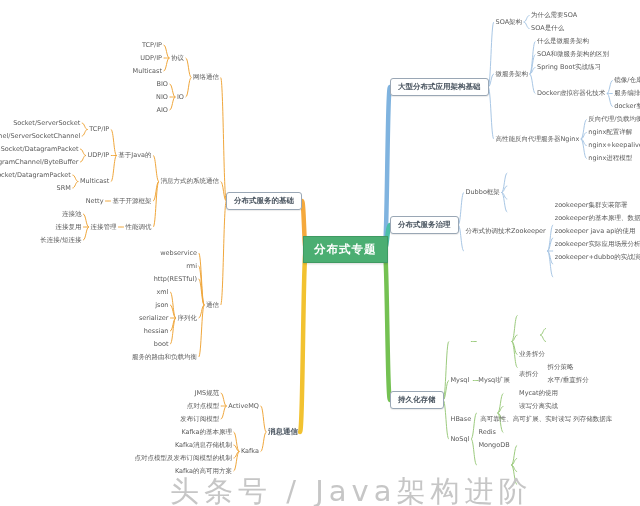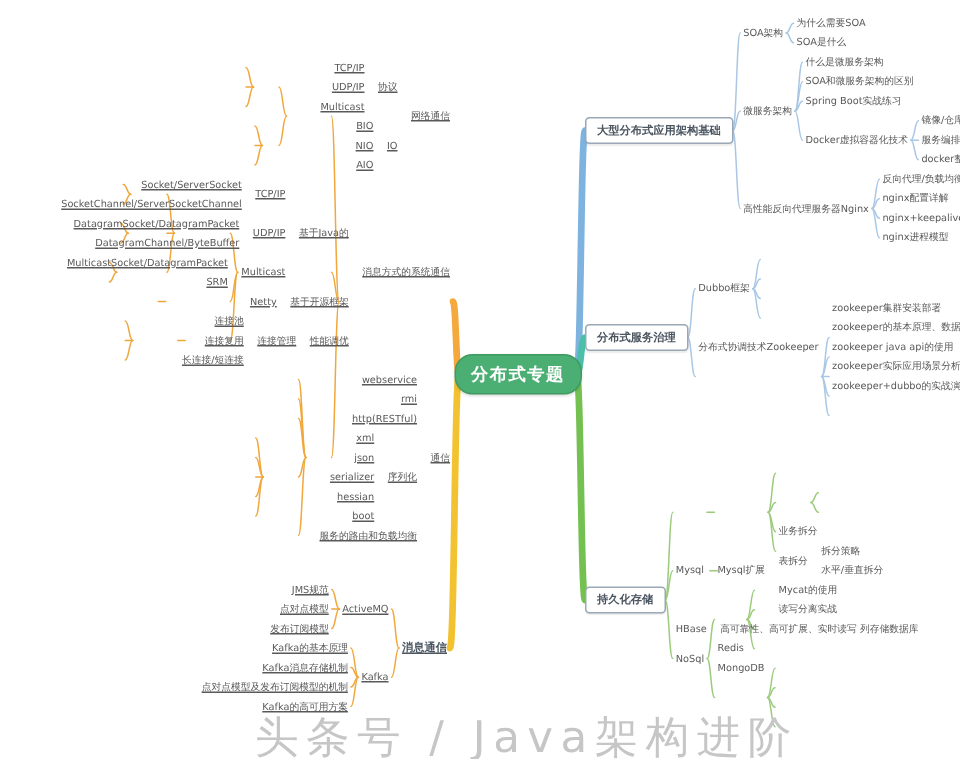--- a/index.html
+++ b/index.html
@@ -9,25 +9,25 @@
   #branches .branch{position:absolute;display:flex;align-items:center;z-index:1;}
   .branch.right{justify-content:flex-start;}
   .branch.left{justify-content:flex-end;}
   .nwrap{display:flex;align-items:center;column-gap:5px;flex-shrink:0;}
   .nwrap.right{flex-direction:row;}
   .nwrap.left{flex-direction:row-reverse;}
   .nstack{display:flex;flex-direction:column;row-gap:2px;}
   .nwrap.right > .nstack{align-items:flex-start;}
   .nwrap.left  > .nstack{align-items:flex-end;}
   .nlabel{font-size:6.5px;line-height:9px;color:#595959;white-space:nowrap;padding:1px 2px;}
-  .nwrap.left .nlabel{text-align:right;text-decoration:underline;}
+  .nwrap.left .nlabel{text-align:right;}
   .nlabel.root{font-size:7.5px;line-height:10px;color:#4a5560;font-weight:bold;}
   .nlabel.root.box{border:1px solid #9aa7b5;background:#ffffff;border-radius:3px;padding:3px 7px;box-shadow:0 1px 1px rgba(0,0,0,.08);}
   #center{position:absolute;left:303px;top:236px;z-index:2;background:#4BAE72;border:1px solid #3F9A62;
-          color:#fff;font-size:11.5px;font-weight:bold;padding:5px 10px;border-radius:12px;
+          color:#fff;font-size:11.5px;font-weight:bold;padding:5px 10px;border-radius:0;
           letter-spacing:1px;white-space:nowrap;box-shadow:0 1px 2px rgba(0,0,0,.15);}
   #watermark{position:absolute;left:170px;top:472px;z-index:3;color:#c6c6c6;font-size:29px;
              letter-spacing:5px;white-space:nowrap;}
 </style>
 </head>
 <body>
 
 <div id="canvas">
   <svg id="links" viewBox="0 0 640 506" width="640" height="506">
       <path d="M 306 249.5 C 304 249.5, 304 201, 302 201" stroke="#F5A93C" stroke-width="4.5" fill="none" stroke-linecap="round"></path>
@@ -127,20 +127,21 @@
       <path d="M 497.953125 413 C 500.453125 413, 500.453125 419.5, 502.953125 419.5" stroke="#9CCB7E" stroke-width="1" fill="none" stroke-linecap="round"></path>
       <path d="M 497.953125 413 C 500.453125 413, 500.453125 432.5, 502.953125 432.5" stroke="#9CCB7E" stroke-width="1" fill="none" stroke-linecap="round"></path>
       <path d="M 511.6875 465 C 514.1875 465, 514.1875 445.5, 516.6875 445.5" stroke="#9CCB7E" stroke-width="1" fill="none" stroke-linecap="round"></path>
       <path d="M 511.6875 465 C 514.1875 465, 514.1875 458.5, 516.6875 458.5" stroke="#9CCB7E" stroke-width="1" fill="none" stroke-linecap="round"></path>
       <path d="M 511.6875 465 C 514.1875 465, 514.1875 471.5, 516.6875 471.5" stroke="#9CCB7E" stroke-width="1" fill="none" stroke-linecap="round"></path>
       <path d="M 511.6875 465 C 514.1875 465, 514.1875 484.5, 516.6875 484.5" stroke="#9CCB7E" stroke-width="1" fill="none" stroke-linecap="round"></path>
     </svg>
   <div id="branches">
       <div class="branch left" style="left: 2px; top: 6px; width: 300px; height: 390px;">
         <div class="nwrap left">
+          <div class="nlabel root box">分布式服务的基础</div>
           <div class="nstack">
             <div class="nwrap left">
               <div class="nlabel">网络通信</div>
               <div class="nstack">
                 <div class="nwrap left">
                   <div class="nlabel">协议</div>
                   <div class="nstack">
                     <div class="nwrap left">
                       <div class="nlabel">TCP/IP</div>
                     </div>

